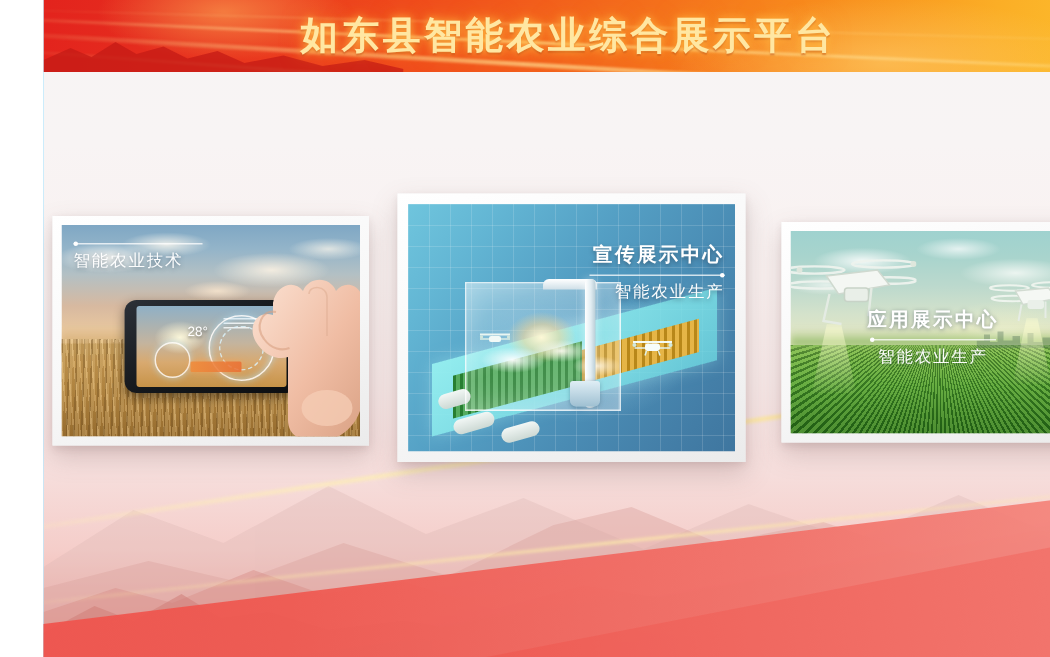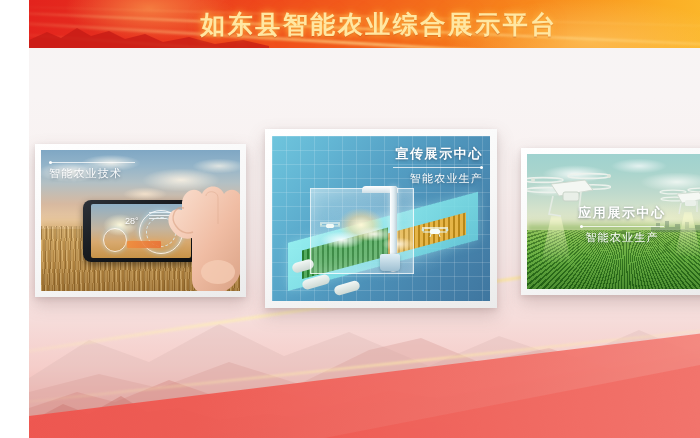--- a/index.html
+++ b/index.html
@@ -650,21 +650,21 @@
             <rect x="10" y="5" width="10" height="5" rx="1.6" fill="#f6fdfa"></rect>
             <circle cx="3" cy="6" r="1.4" fill="#d2e9df"></circle>
             <circle cx="27" cy="6" r="1.4" fill="#d2e9df"></circle>
             <line x1="11" y1="10" x2="10" y2="13" stroke="#dff2ea" stroke-width="1"></line>
             <line x1="19" y1="10" x2="20" y2="13" stroke="#dff2ea" stroke-width="1"></line>
           </svg>
         </div>
       </div>
     </div>
 
-    <div class="card-caption cap-right" style="right:14px; top:16px;">
+    <div class="card-caption cap-right" style="right:14px; top:32px;">
       <div class="cap-title">宣传展示中心</div>
       <div class="cap-rule" style="width:90px; margin-left:auto;"></div>
       <div class="cap-sub">智能农业生产</div>
     </div>
   </div>
 
   <div class="card" id="card-app">
     <div class="frame"></div>
     <div class="screen">
       <div class="screen-inner">

